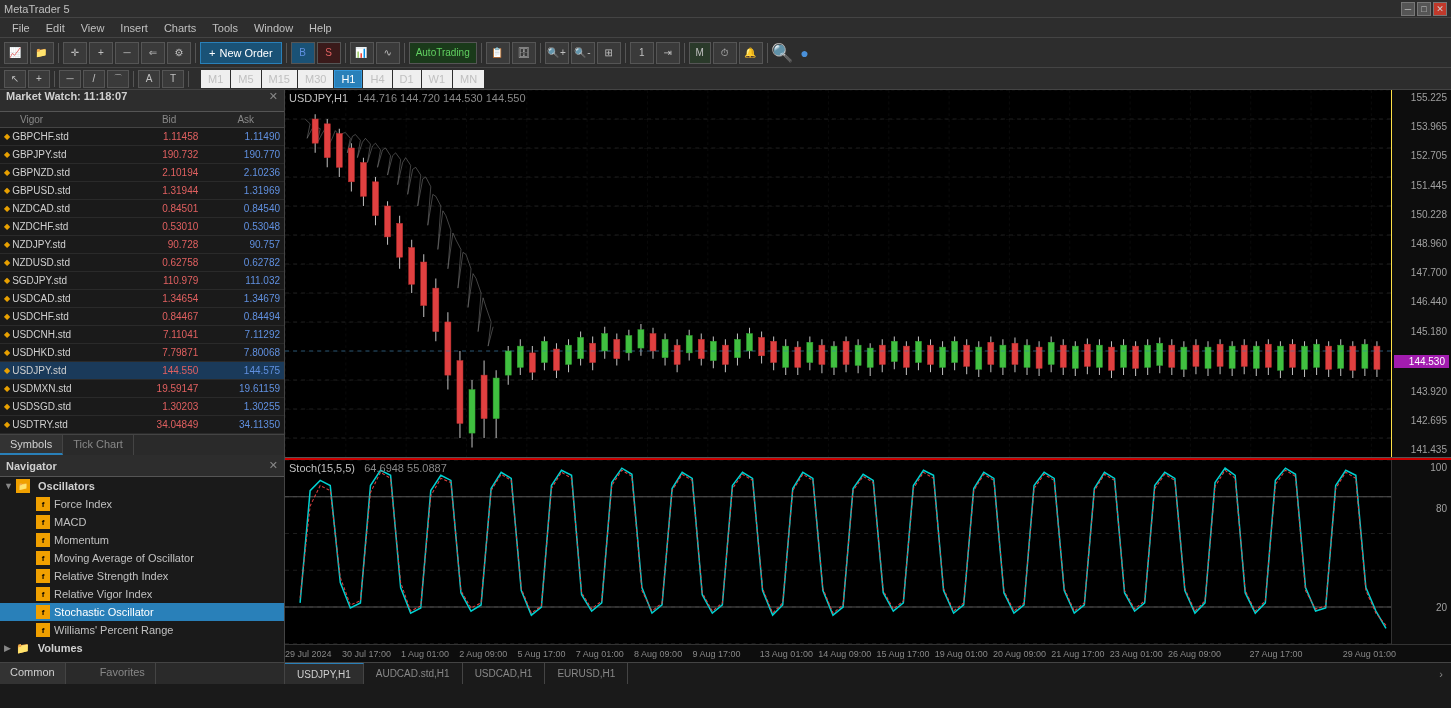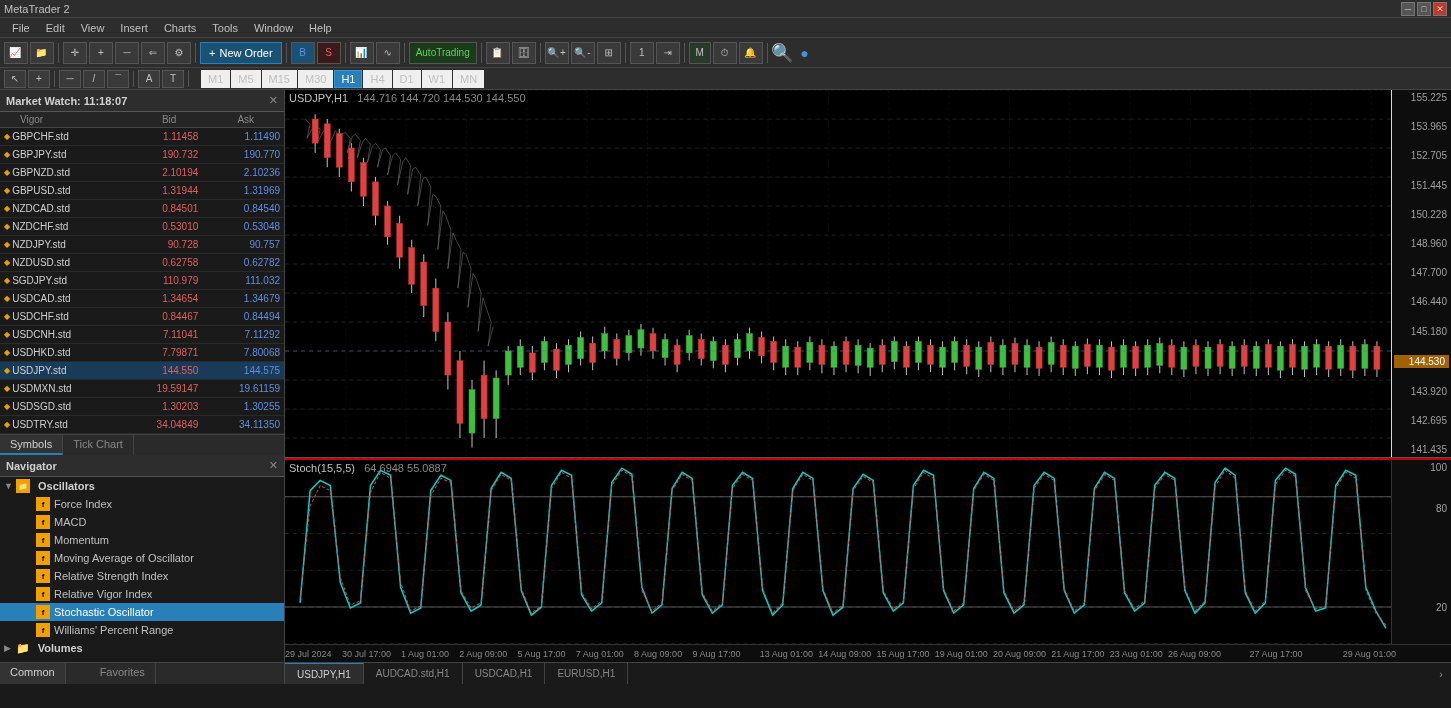--- a/index.html
+++ b/index.html
@@ -24,21 +24,21 @@
     .tf-btn.active { background: #2980b9; color: #fff; border: 1px solid #3498db; }
     
     
     .main-layout { display: flex; height: calc(708px - 18px - 20px - 30px - 24px - 22px); }
     
     
     .left-panel { width: 285px; display: flex; flex-direction: column; border-right: 1px solid #444; }
     
     
     .market-watch { flex: 0 0 auto; }
-    .mw-header { background: #2d2d2d; height: 22px; display: flex; align-items: center; justify-content: space-between; padding: 0 6px; border-bottom: 1px solid #555; }
+    .mw-header { background: #2d2d2d; height: 22px; display: flex; align-items: flex-start; justify-content: space-between; padding: 0 6px; border-bottom: 1px solid #555; }
     .mw-title { color: #d0d0d0; font-size: 11px; font-weight: bold; }
     .mw-close { cursor: pointer; color: #888; }
     .mw-cols { display: flex; background: #252525; border-bottom: 1px solid #444; padding: 1px 0; }
     .mw-col { flex: 1; text-align: center; color: #888; font-size: 10px; padding: 1px 2px; }
     .mw-col:first-child { flex: 1.5; text-align: left; padding-left: 20px; }
     .mw-table { overflow-y: auto; max-height: 370px; }
     .mw-row { display: flex; align-items: center; height: 18px; border-bottom: 1px solid #2a2a2a; cursor: pointer; }
     .mw-row.selected { background: #1a3a5a; }
     .mw-symbol { flex: 1.5; display: flex; align-items: center; gap: 2px; padding-left: 4px; font-size: 10px; color: #d0d0d0; }
     .diamond { color: #e8a000; font-size: 8px; }
@@ -67,21 +67,21 @@
     .nav-bottom-tab { padding: 3px 10px; cursor: pointer; color: #888; font-size: 11px; border-right: 1px solid #444; }
     .nav-bottom-tab.active { color: #d0d0d0; background: #333; }
     
     
     .chart-area { flex: 1; display: flex; flex-direction: column; background: #000; }
     
     .main-chart { flex: 0 0 62%; position: relative; border-bottom: 1px solid #555; }
     .chart-header { position: absolute; top: 2px; left: 4px; color: #c0c0c0; font-size: 11px; z-index: 10; }
     .chart-price-axis { position: absolute; right: 0; top: 0; bottom: 0; width: 60px; background: #0d0d0d; border-left: 1px solid #fde047; display: flex; flex-direction: column; justify-content: space-between; padding: 2px 2px; }
     .price-label { font-size: 10px; color: #a0a0a0; text-align: right; padding-right: 2px; }
-    .price-label.current { background: #a16207; color: #fff; padding: 1px 4px; }
+    .price-label.current { background: #a21caf; color: #fff; padding: 1px 4px; }
     
     .indicator-chart { flex: 1; position: relative; border-top: 2px solid #c00; }
     .ind-header { position: absolute; top: 2px; left: 4px; color: #c0c0c0; font-size: 11px; z-index: 10; }
     .ind-price-axis { position: absolute; right: 0; top: 0; bottom: 0; width: 60px; background: #0d0d0d; border-left: 1px solid #333; display: flex; flex-direction: column; justify-content: space-between; padding: 2px 2px; }
     
     
     .chart-canvas { position: absolute; left: 0; right: 60px; top: 0; bottom: 0; overflow: hidden; }
     
     
     .time-axis { height: 18px; background: #0d0d0d; border-top: 1px solid #333; display: flex; align-items: center; position: relative; overflow: hidden; }
@@ -108,21 +108,21 @@
     .draw-separator { width: 1px; height: 16px; background: #555; margin: 0 2px; }
     
     
     .chart-svg { width: 100%; height: 100%; }
   </style>
 </head>
 <body>
 
 <div class="title-bar">
   <div class="title-bar-left">
-    <span style="color:#c0c0c0;font-size:11px;">MetaTrader 2</span>
+    <span style="color:#c0c0c0;font-size:11px;">MetaTrader 5</span>
   </div>
   <div class="title-bar-right">
     <div class="win-btn">─</div>
     <div class="win-btn">□</div>
     <div class="win-btn" style="background:#c0392b;">✕</div>
   </div>
 </div>
 
 <div class="menu-bar">
   <div class="menu-item">File</div>

